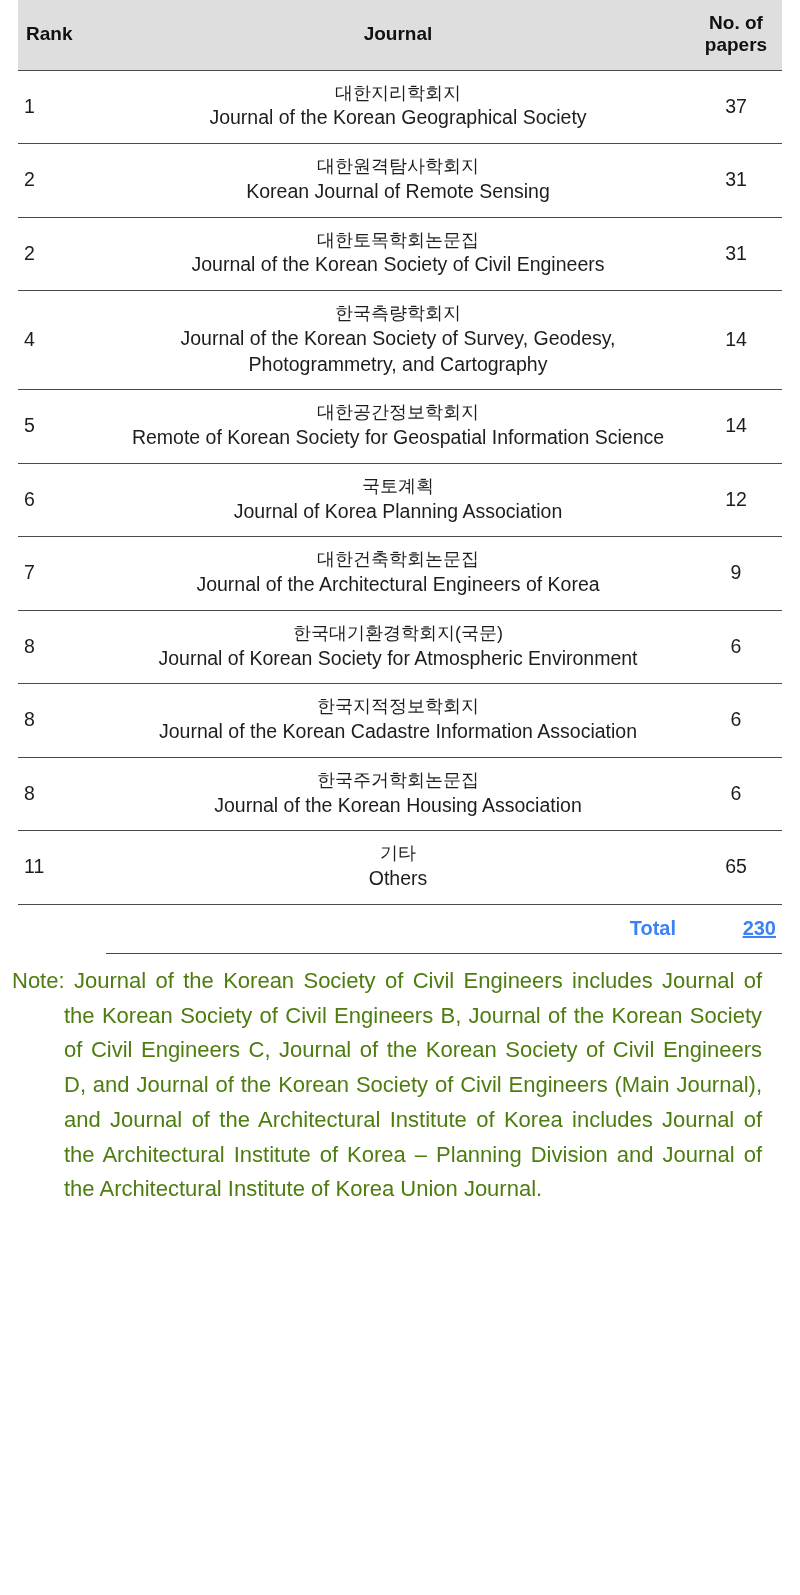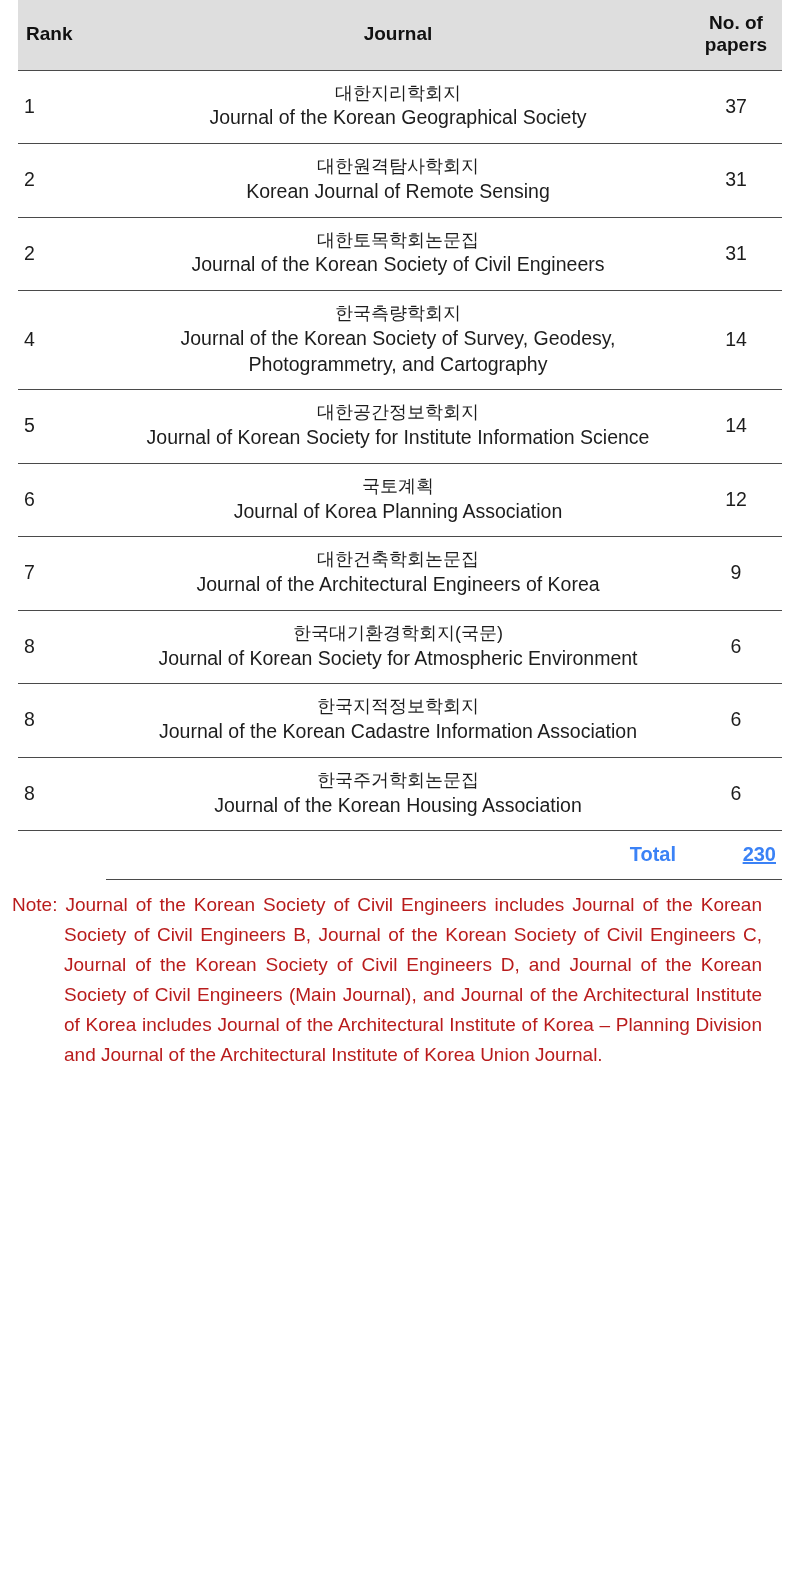--- a/index.html
+++ b/index.html
@@ -99,24 +99,24 @@
     text-decoration: underline;
   }
   tr.total-row td.total-blank {
     border-bottom: none;
   }
 
   .note {
     width: 776px;
     box-sizing: border-box;
     padding: 10px 14px 6px 12px;
-    font-size: 19px;
+    font-size: 22px;
     font-weight: 300;
     line-height: 1.58;
-    color: #b91c1c;
+    color: #4d7c0f;
     text-align: justify;
     text-justify: inter-word;
   }
   .note .note-label {
     font-weight: 300;
   }
   .note .note-body {
     display: block;
     padding-left: 52px;
     text-indent: -52px;
@@ -172,21 +172,21 @@
         <td class="journal">
           <span class="kr">한국측량학회지</span>
           <span class="en">Journal of the Korean Society of Survey, Geodesy, Photogrammetry, and Cartography</span>
         </td>
         <td class="count">14</td>
       </tr>
       <tr class="data-row">
         <td class="rank">5</td>
         <td class="journal">
           <span class="kr">대한공간정보학회지</span>
-          <span class="en">Journal of Korean Society for Institute Information Science</span>
+          <span class="en">Remote of Korean Society for Geospatial Information Science</span>
         </td>
         <td class="count">14</td>
       </tr>
       <tr class="data-row">
         <td class="rank">6</td>
         <td class="journal">
           <span class="kr">국토계획</span>
           <span class="en">Journal of Korea Planning Association</span>
         </td>
         <td class="count">12</td>
@@ -215,20 +215,28 @@
         </td>
         <td class="count">6</td>
       </tr>
       <tr class="data-row">
         <td class="rank">8</td>
         <td class="journal">
           <span class="kr">한국주거학회논문집</span>
           <span class="en">Journal of the Korean Housing Association</span>
         </td>
         <td class="count">6</td>
+      </tr>
+      <tr class="data-row">
+        <td class="rank">11</td>
+        <td class="journal">
+          <span class="kr">기타</span>
+          <span class="en">Others</span>
+        </td>
+        <td class="count">65</td>
       </tr>
       <tr class="total-row">
         <td class="total-blank"></td>
         <td class="total-label">Total</td>
         <td class="total-value">230</td>
       </tr>
     </tbody>
   </table>
 </div>
 

